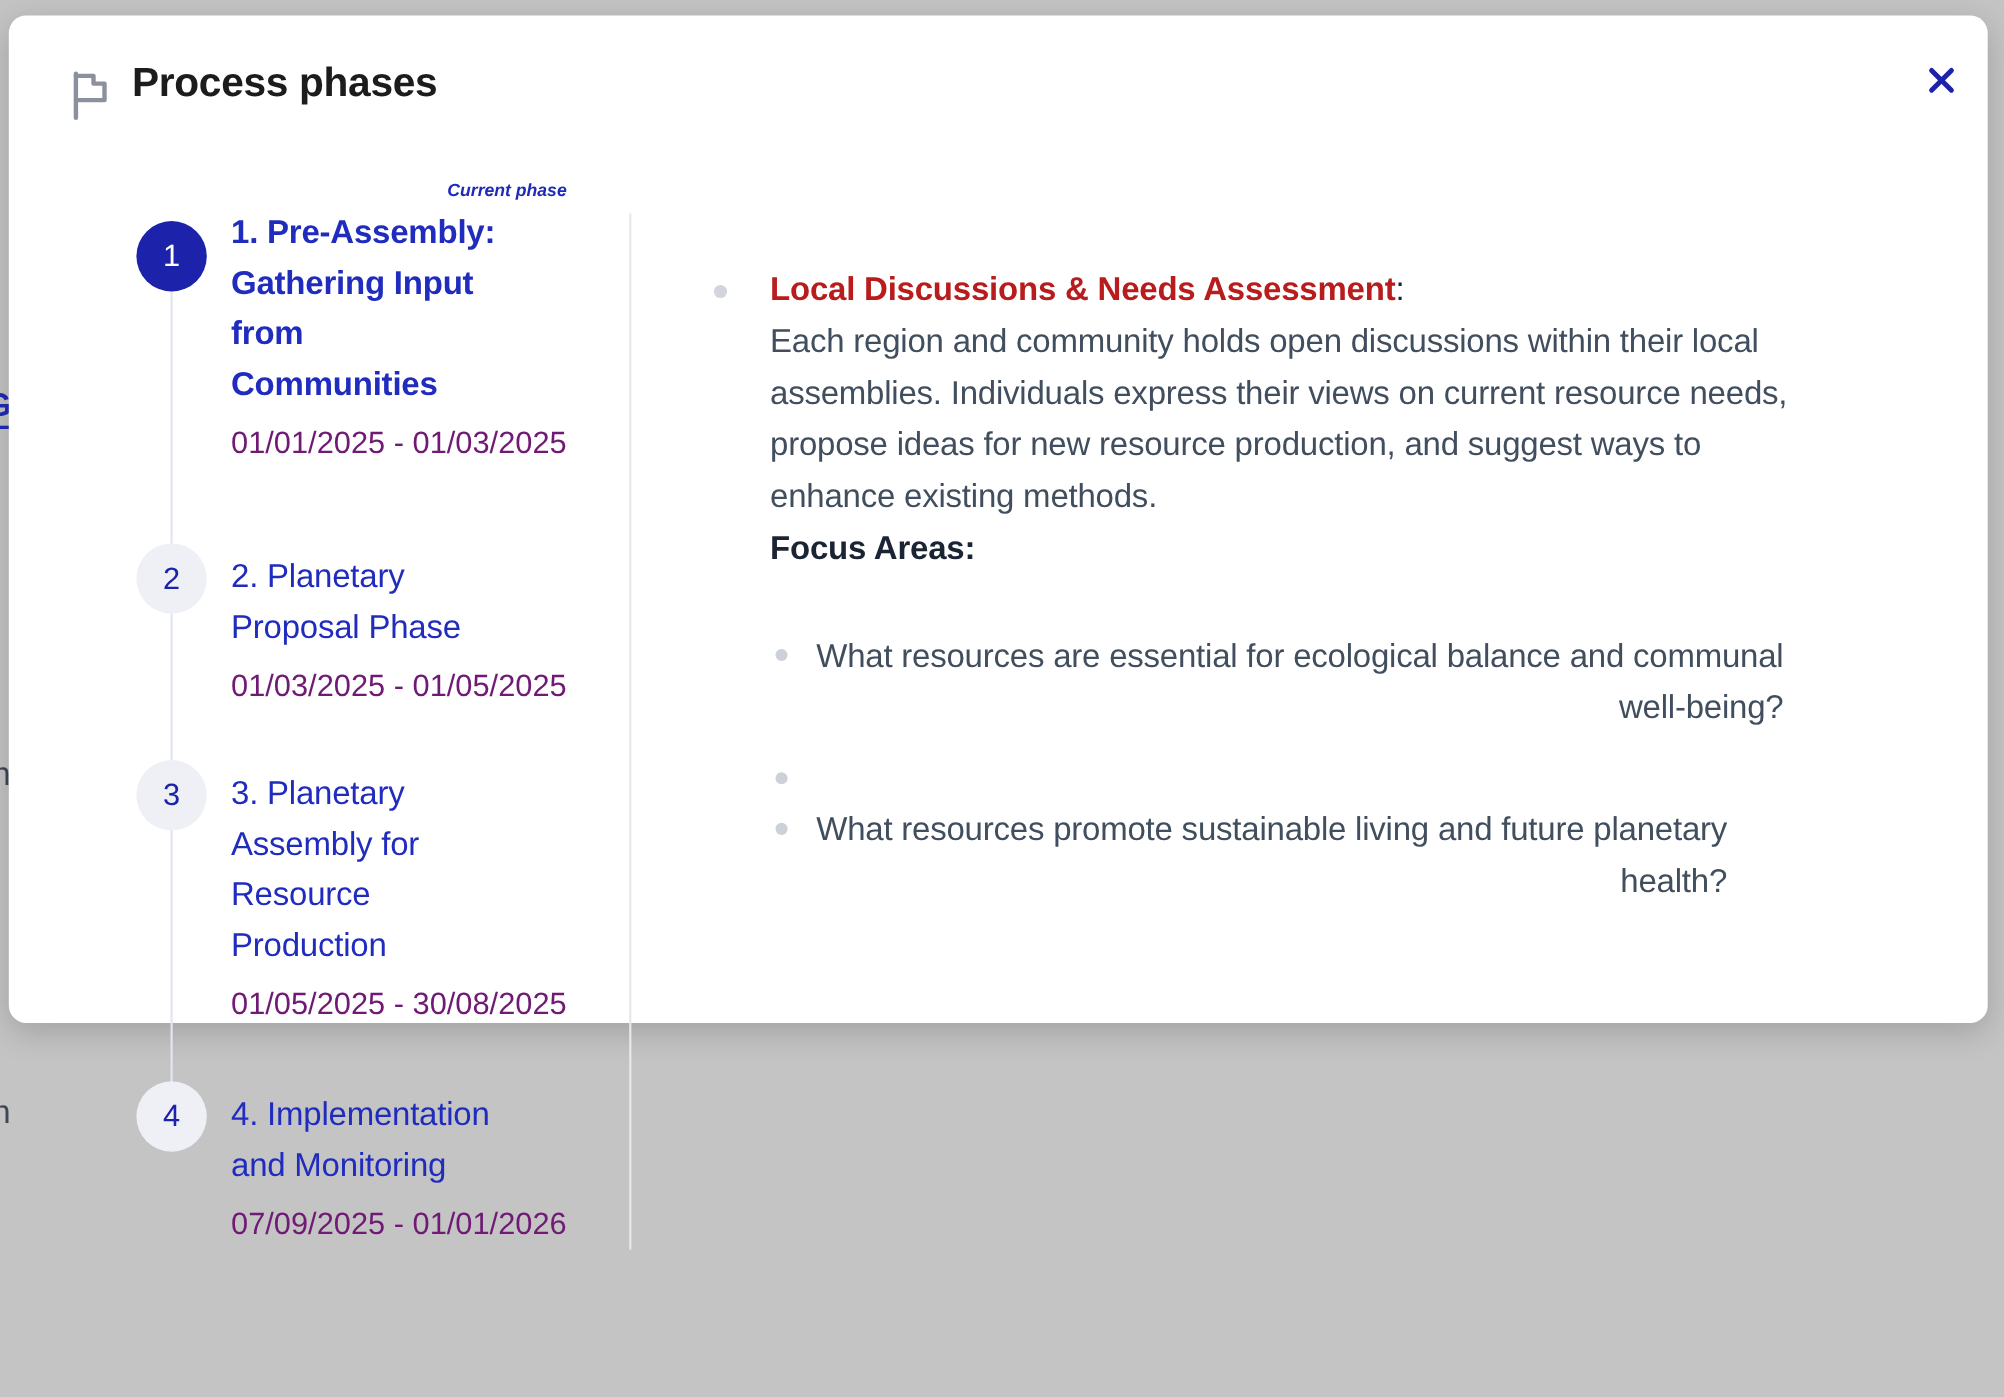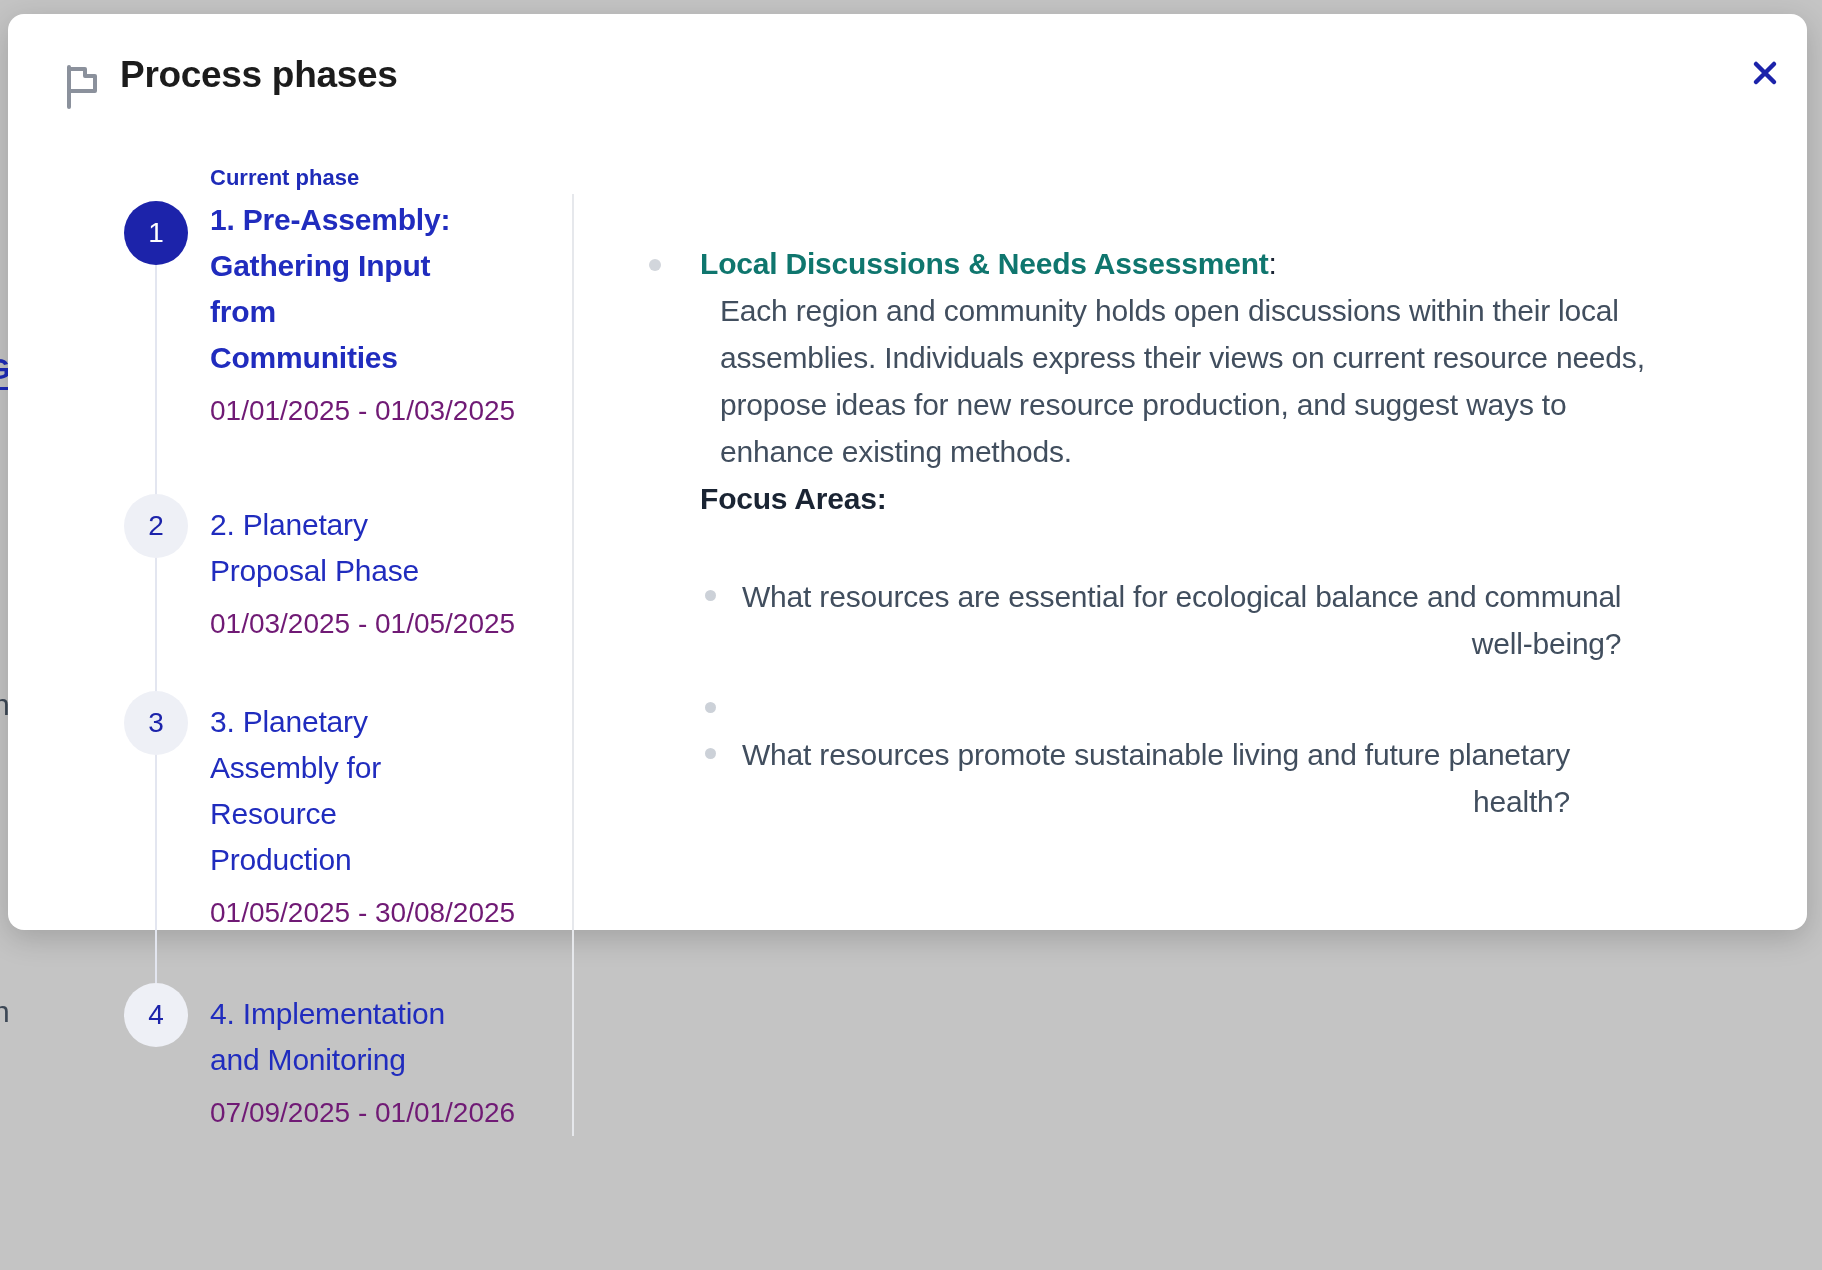--- a/index.html
+++ b/index.html
@@ -95,24 +95,26 @@
     font-weight: 500;
     background: #eef0f6;
     color: #1c23aa;
     position: relative;
     z-index: 2;
   }
   .circle.current { background: #1c23aa; color: #ffffff; }
   .phase-1 .circle { margin-top: 36px; }
   .ptext { padding-top: 0; }
   .current-label {
-    font-size: 22px;
+    font-size: 16px;
+    font-style: italic;
     font-weight: 700;
     color: #1e2bb8;
     margin-bottom: 6px;
+    text-align: right;
   }
   .ptitle {
     font-size: 30px;
     font-weight: 500;
     color: #202cbe;
     line-height: 46px;
     white-space: pre-line;
     letter-spacing: -0.2px;
   }
   .ptitle.bold { font-weight: 700; }
@@ -149,23 +151,23 @@
     width: 12px; height: 12px;
     background: #d2d6dc;
   }
   .content-text {
     margin-left: 53px;
     font-size: 30px;
     line-height: 47px;
     color: #414e5e;
     letter-spacing: -0.2px;
   }
-  .chead { font-weight: 700; color: #0f766e; }
+  .chead { font-weight: 700; color: #b91c1c; }
   .ccolon { color: #1a2433; }
-  .para { white-space: pre-line; margin-left: 20px; }
+  .para { white-space: pre-line; }
   .focus { font-weight: 700; color: #1a2433; }
   .sublist { margin-top: 51px; text-align: right; }
   .subitem {
     display: flex;
     gap: 26px;
     margin-bottom: 18px;
   }
   .sub-dot {
     width: 11px; height: 11px;
     background: #ccd1d8;

